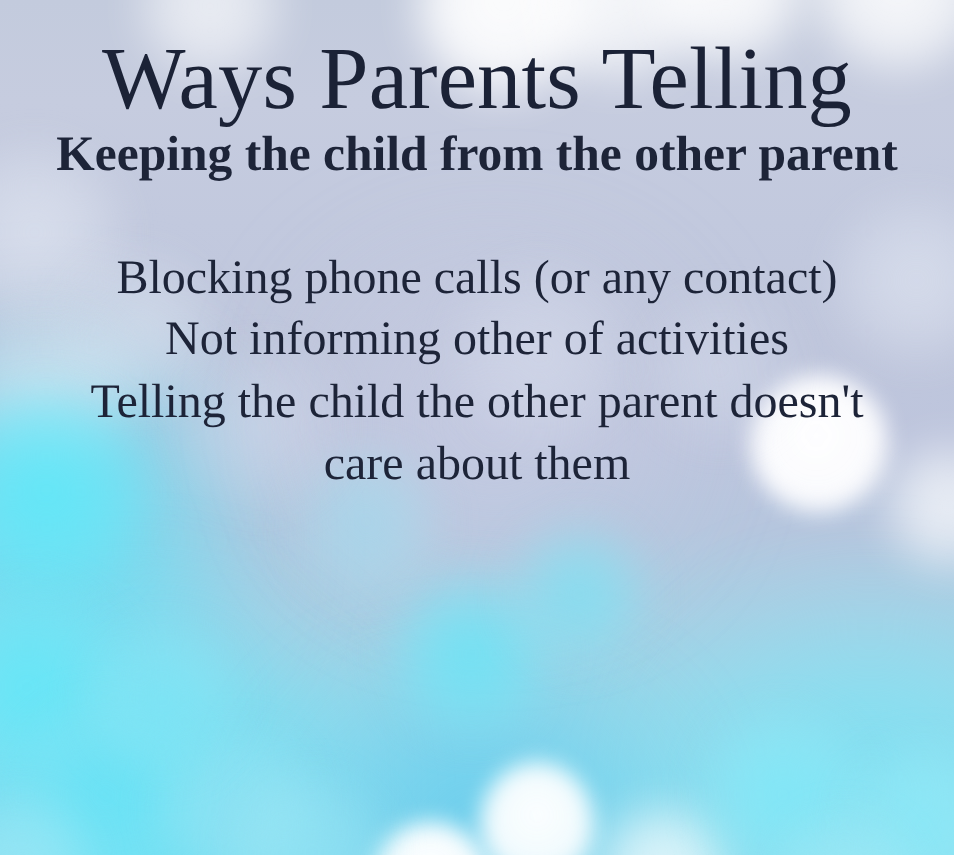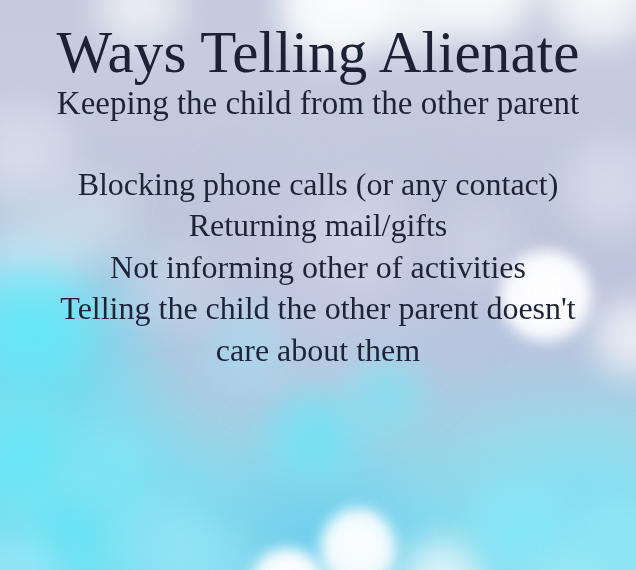--- a/index.html
+++ b/index.html
@@ -76,21 +76,21 @@
     line-height: 1.04;
     letter-spacing: 0.1px;
     color: #1b2236;
     white-space: nowrap;
   }
 
   .subtitle {
     margin: 0;
     padding-top: 2px;
     font-size: 33px;
-    font-weight: 400;
+    font-weight: 700;
     line-height: 1.1;
     color: #1d2438;
     white-space: nowrap;
   }
 
   .list {
     margin: 15px;
     padding: 0;
     list-style: none;
     margin-top: 42px;
@@ -219,25 +219,24 @@
     <div class="disc-soft" style="left:430px; top:196px; width:100px; height:100px;
                 background: radial-gradient(circle at 50% 50%, rgba(228,234,246,0.35) 0%, rgba(228,234,246,0.12) 66%, rgba(228,234,246,0) 100%);"></div>
 
     <div class="disc-soft" style="left:118px; top:230px; width:110px; height:110px;
                 background: radial-gradient(circle at 50% 50%, rgba(224,230,244,0.36) 0%, rgba(224,230,244,0.12) 66%, rgba(224,230,244,0) 100%);"></div>
 
   </div>
 
   <div class="content">
 
-    <h1 class="title">Ways Telling Alienate</h1>
+    <h1 class="title">Ways Parents Telling</h1>
 
     <p class="subtitle">Keeping the child from the other parent</p>
 
     <ul class="list">
       <li class="list-item">Blocking phone calls (or any contact)</li>
-      <li class="list-item">Returning mail/gifts</li>
       <li class="list-item">Not informing other of activities</li>
       <li class="list-item wrap">Telling the child the other parent doesn't care about them</li>
     </ul>
 
   </div>
 </div>
 
 </body></html>

